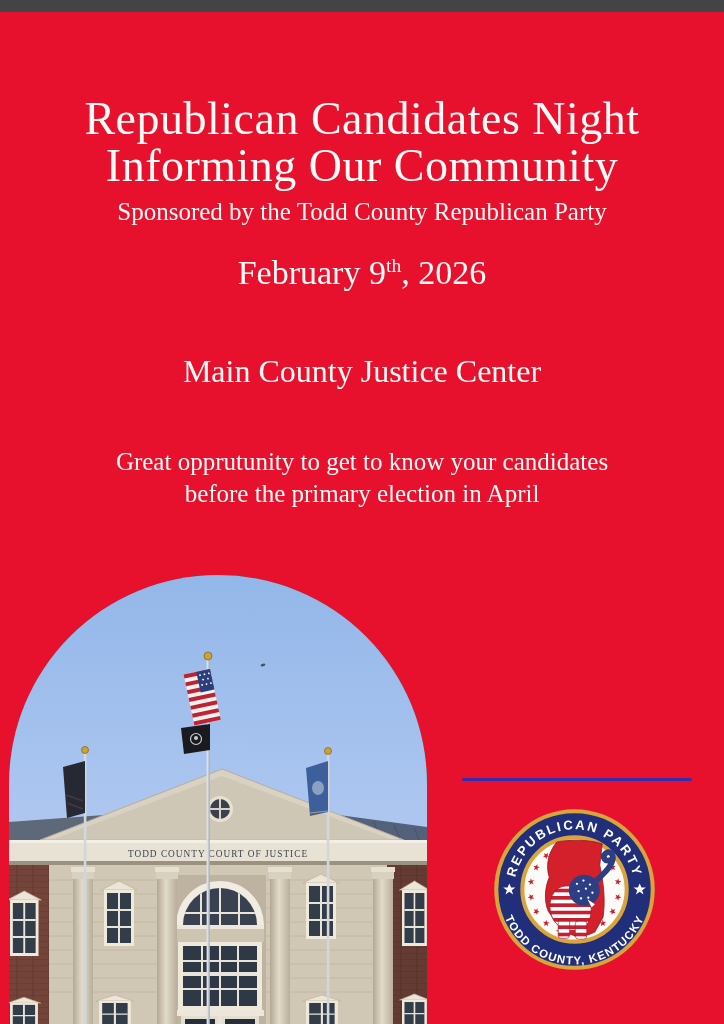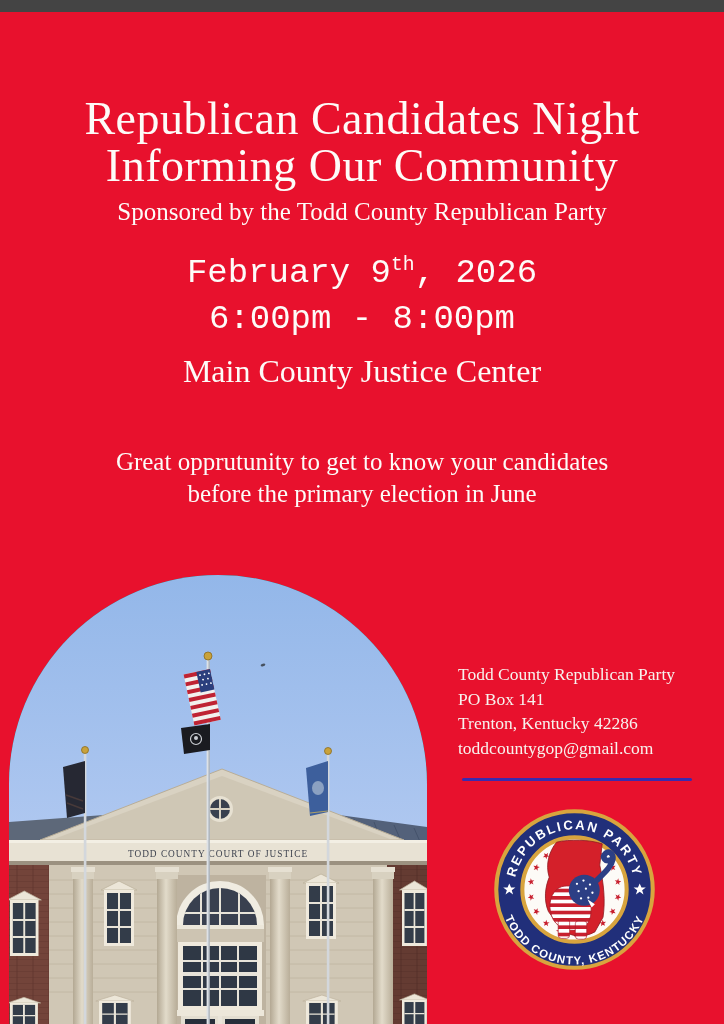--- a/index.html
+++ b/index.html
@@ -5,21 +5,21 @@
   html,body{margin:0;padding:0;background:#444;}
   .flyer{
     position:relative; width:724px; height:1024px; overflow:hidden;
     background:#e8112d; color:#fdfbf8;
     font-family:"Liberation Serif", serif;
     margin:12px auto;
   }
   .centered{position:absolute; left:0; width:724px; text-align:center;}
   .title{top:52px; font-size:46px; line-height:47px; font-weight:400; letter-spacing:0.5px;}
   .sponsor{top:186px; font-size:25px;}
-  .datetime{top:238px; font-size:34px; line-height:46px;font-family:Liberation Mono, monospace;}
+  .datetime{top:238px; font-size:34px; line-height:46px;}
   .datetime sup{font-size:0.58em; vertical-align:super; line-height:0;}
   .venue{top:338px; font-size:32px; line-height:42px;}
   .note{top:434px; font-size:25px; line-height:32px;}
   .photo-arch{
     position:absolute; left:9px; top:563px; width:418px; height:461px;
     border-radius:209px 209px 0 0; overflow:hidden; background:#0f766e;
   }
   .photo-arch svg{display:block;}
   .contact{
     position:absolute; left:458px; top:650px; width:250px;
@@ -41,30 +41,29 @@
 
   <h1 class="centered title">
     <span>Republican Candidates Night</span><br>
     <span>Informing Our Community</span>
   </h1>
 
   <div class="centered sponsor">Sponsored by the Todd County Republican Party</div>
 
   <div class="centered datetime">
     <span><span>February 9</span><sup>th</sup><span>, 2026</span></span><br>
-    <span>6:00pm - 8:00pm</span>
   </div>
 
   <div class="centered venue">
     <span>Main County Justice Center</span><br>
   </div>
 
   <div class="centered note">
     <span>Great opprutunity to get to know your candidates</span><br>
-    <span>before the primary election in June</span>
+    <span>before the primary election in April</span>
   </div>
 
   <div class="photo-arch">
     <svg width="418" height="461" viewBox="0 0 418 461" xmlns="http://www.w3.org/2000/svg">
       <defs>
         <linearGradient id="skyGrad" x1="0" y1="0" x2="0" y2="1">
           <stop offset="0" stop-color="#93b7e9"></stop>
           <stop offset="0.55" stop-color="#aec7f0"></stop>
           <stop offset="1" stop-color="#d2dff4"></stop>
         </linearGradient>
@@ -234,26 +233,20 @@
       <g>
         <rect x="317.8" y="179" width="2.6" height="282" fill="#d3d7dc"></rect>
         <circle cx="319" cy="176" r="3.5" fill="#c9a23a" stroke="#8a6b1f" stroke-width="0.8"></circle>
         <polygon points="319,186 297,193 301,241 319,237" fill="#3d5f9c"></polygon>
         <ellipse cx="309" cy="213" rx="6" ry="7" fill="#93a8c6" opacity="0.9"></ellipse>
         <path d="M301,238 l18,-2" stroke="#c8b05a" stroke-width="1.2" opacity="0.8"></path>
       </g>
     </svg>
   </div>
 
-  <div class="contact">
-    <div>Todd County Republican Party</div>
-    <div>PO Box 141</div>
-    <div>Trenton, Kentucky 42286</div>
-    <div>toddcountygop@gmail.com</div>
-  </div>
 
   <div class="divider"></div>
 
   <div class="seal">
     <svg viewBox="0 0 200 200" xmlns="http://www.w3.org/2000/svg">
       <defs>
         <path id="star" d="M0,-10 L2.94,-3.09 L10,-3.09 L4.05,1.18 L6.18,8.09 L0,3.82 L-6.18,8.09 L-4.05,1.18 L-10,-3.09 L-2.94,-3.09 Z"></path>
         <pattern id="eStripes" width="10" height="9" patternUnits="userSpaceOnUse">
           <rect width="10" height="9" fill="#ffffff"></rect>
           <rect width="10" height="4.5" fill="#c8202f"></rect>

